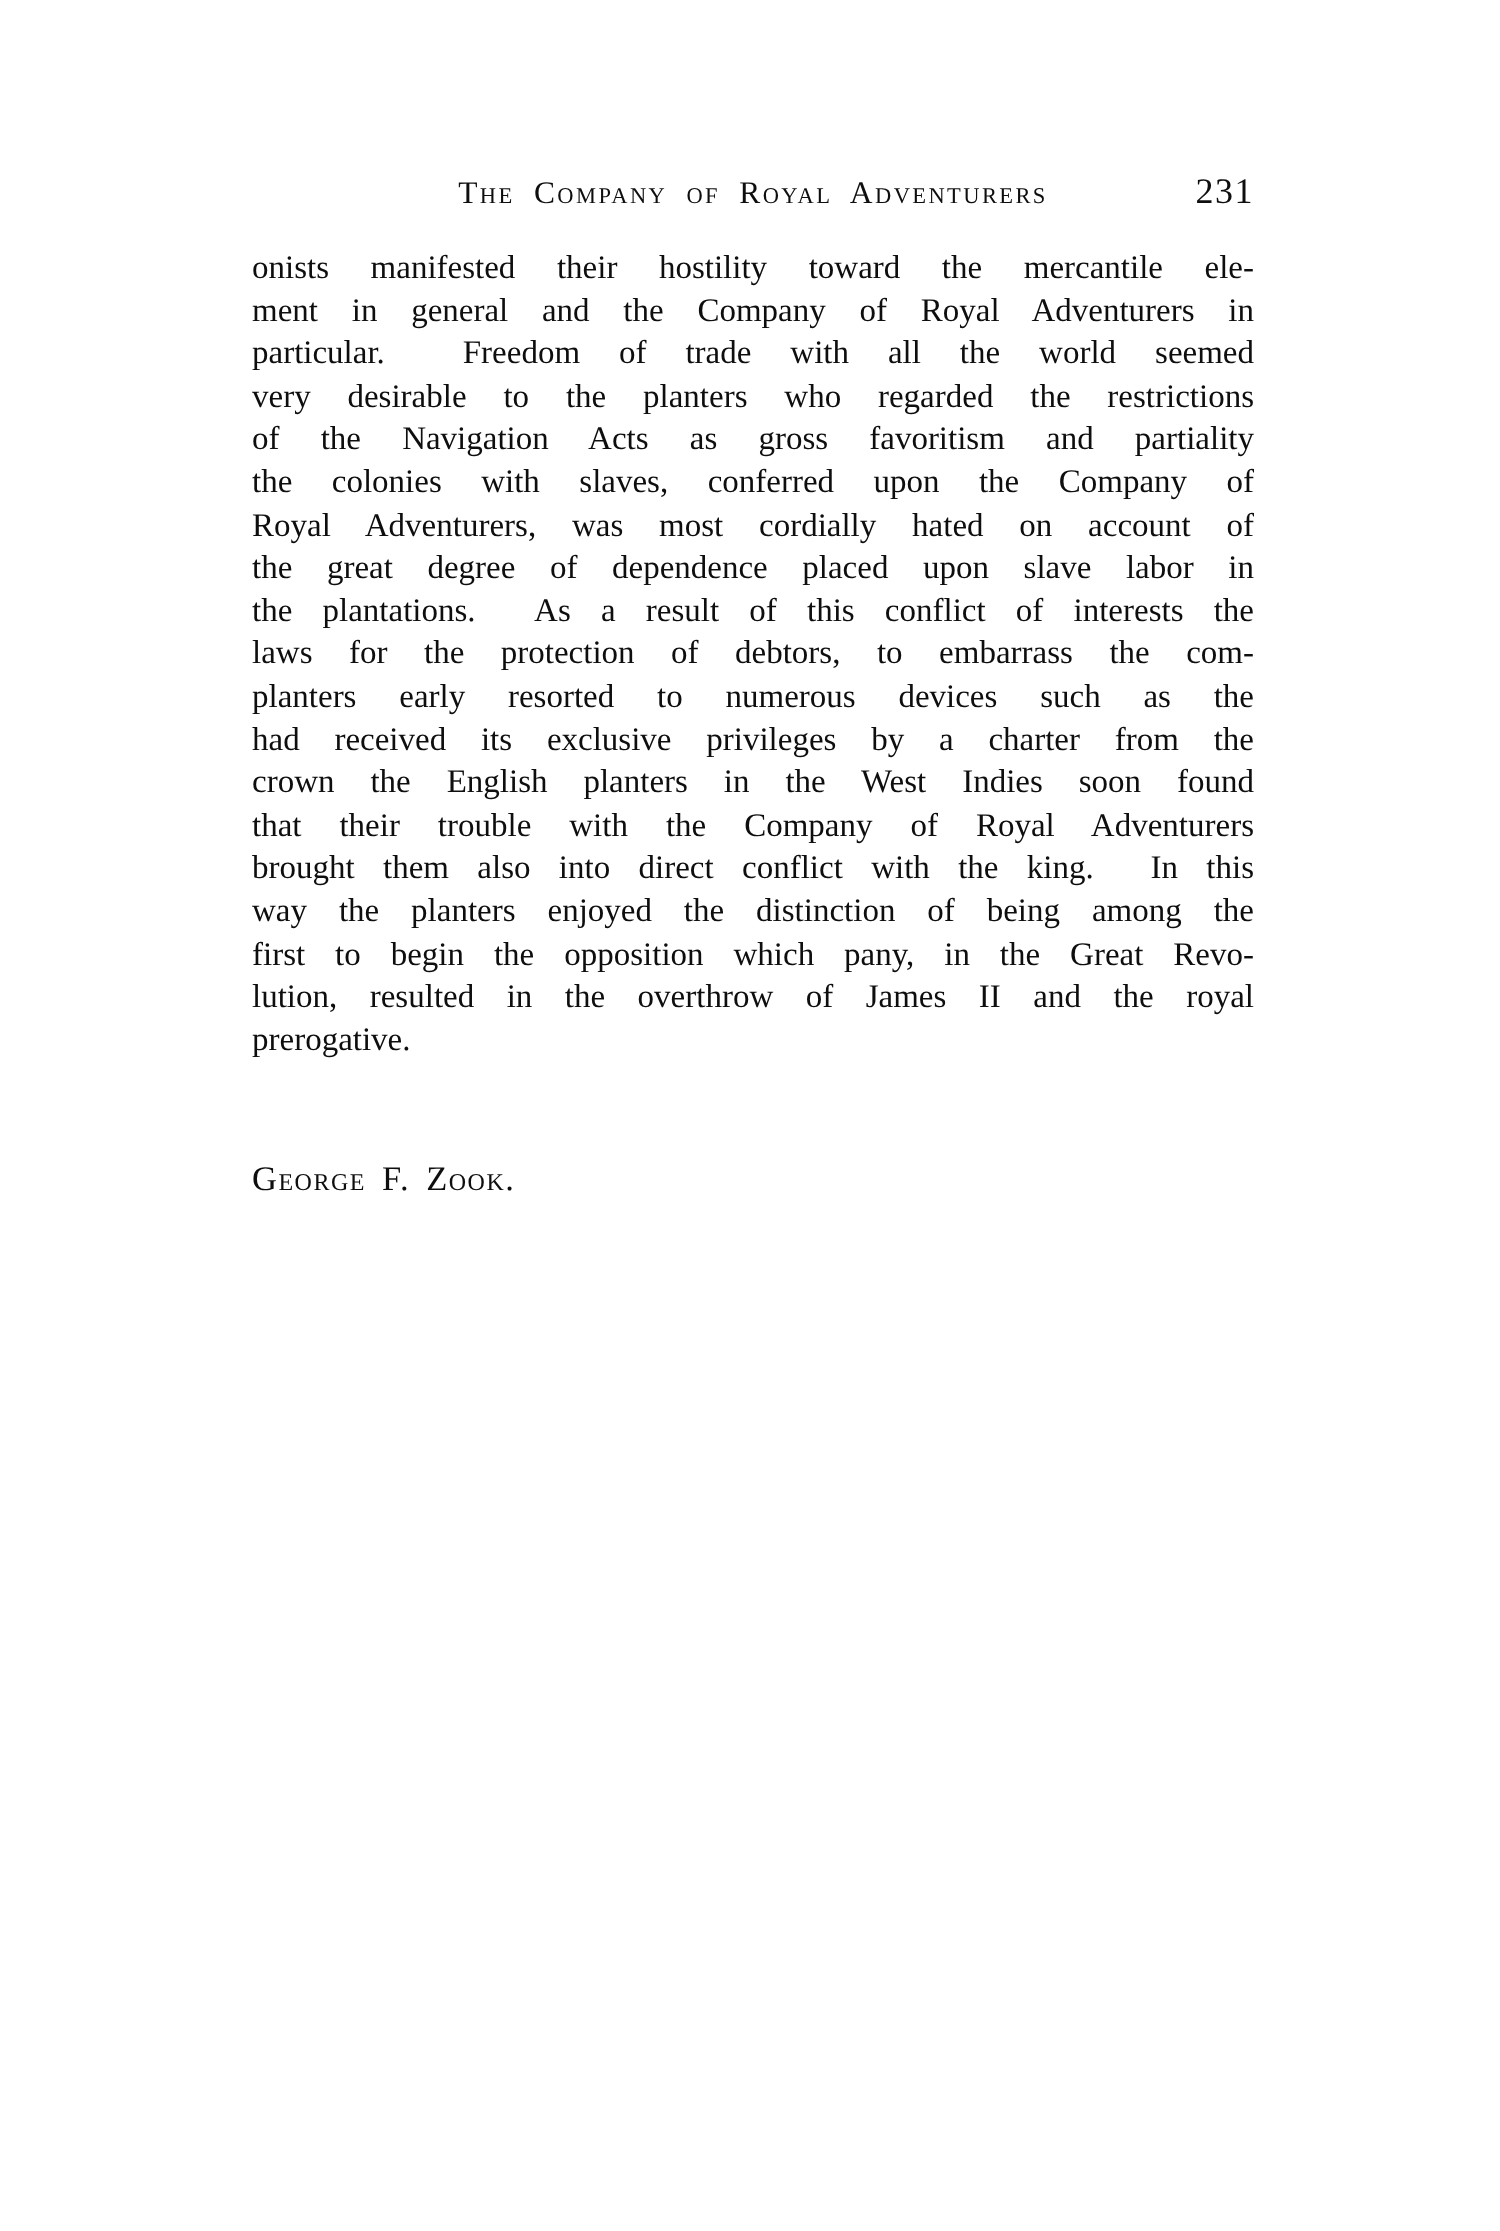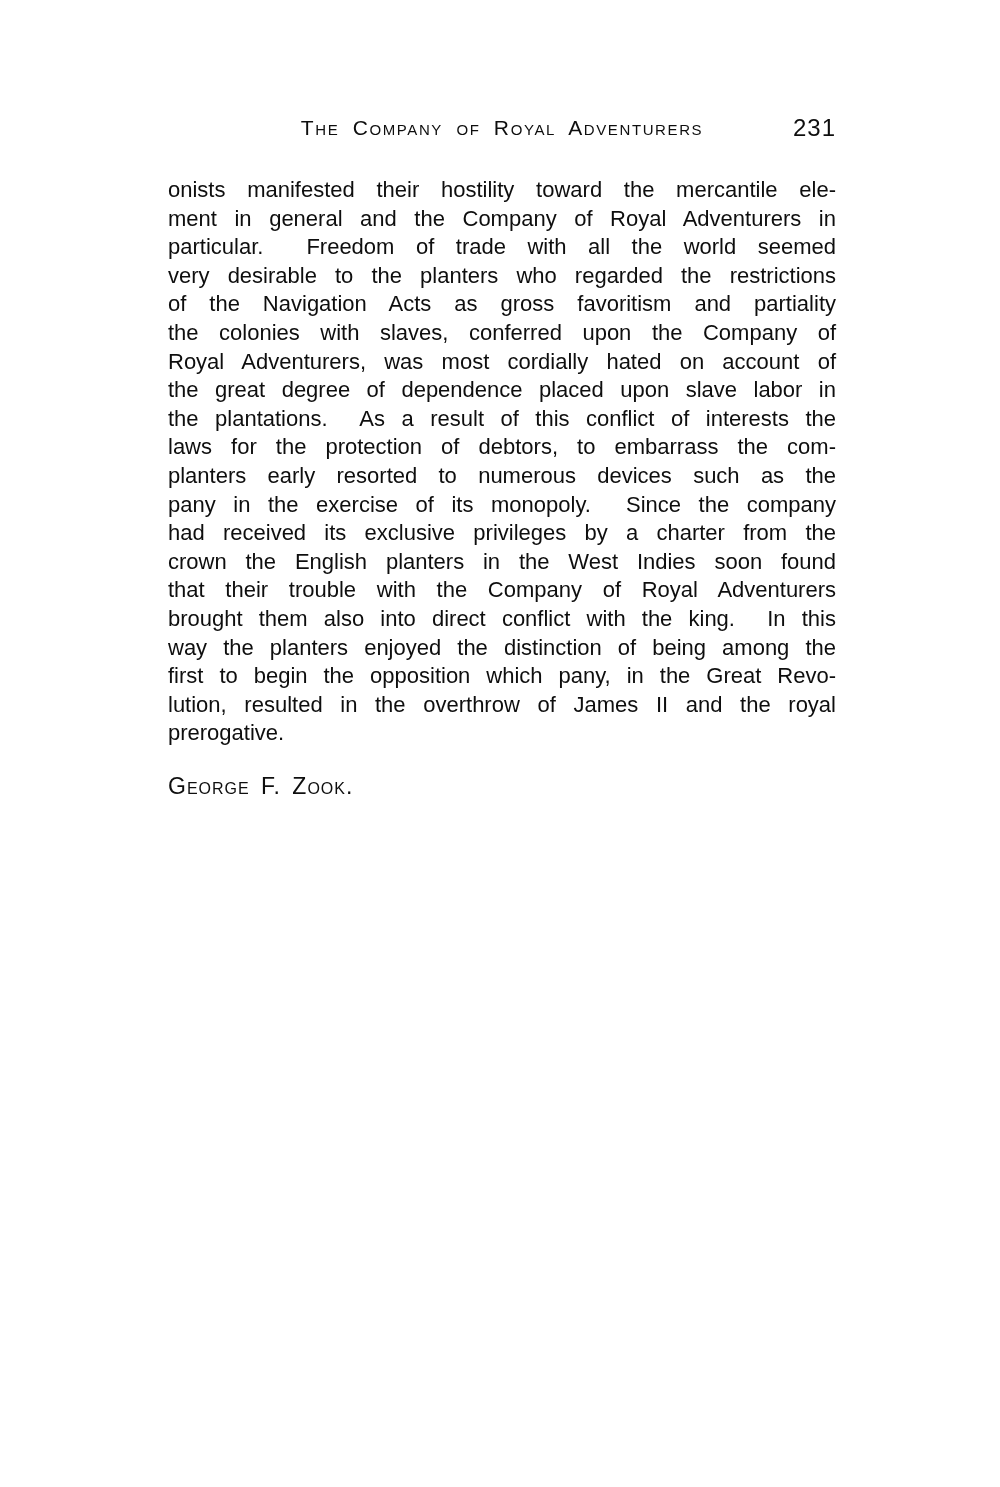--- a/index.html
+++ b/index.html
@@ -6,21 +6,21 @@
     margin: 0;
     padding: 0;
     background: #ffffff;
   }
   .page {
     position: relative;
     width: 1000px;
     height: 1229px;
     background: #ffffff;
     color: #0e0e0e;
-    font-family: Liberation Sans, sans-serif;
+    font-family: Liberation Serif, serif;
     overflow: hidden;
   }
   .header {
     position: absolute;
     top: 115px;
     left: 168px;
     width: 668px;
     height: 26px;
   }
   .running-title {
@@ -40,21 +40,20 @@
     line-height: 26px;
     letter-spacing: 1px;
   }
   .body-text {
     position: absolute;
     top: 164px;
     left: 168px;
     width: 668px;
     font-size: 22px;
     line-height: 28.6px;
-    margin-top: 12px;
   }
   .body-line {
     text-align: justify;
     text-align-last: justify;
   }
   .body-line:last-child {
     text-align-last: left;
   }
   .signature {
     position: absolute;
@@ -86,21 +85,20 @@
       <div class="body-line">ment in general and the Company of Royal Adventurers in</div>
       <div class="body-line">particular.&nbsp; Freedom of trade with all the world seemed</div>
       <div class="body-line">very desirable to the planters who regarded the restrictions</div>
       <div class="body-line">of the Navigation Acts as gross favoritism and partiality</div>
       <div class="body-line">the colonies with slaves, conferred upon the Company of</div>
       <div class="body-line">Royal Adventurers, was most cordially hated on account of</div>
       <div class="body-line">the great degree of dependence placed upon slave labor in</div>
       <div class="body-line">the plantations.&nbsp; As a result of this conflict of interests the</div>
       <div class="body-line">laws for the protection of debtors, to embarrass the com-</div>
       <div class="body-line">planters early resorted to numerous devices such as the</div>
-      <div class="body-line">pany in the exercise of its monopoly.&nbsp; Since the company</div>
       <div class="body-line">had received its exclusive privileges by a charter from the</div>
       <div class="body-line">crown the English planters in the West Indies soon found</div>
       <div class="body-line">that their trouble with the Company of Royal Adventurers</div>
       <div class="body-line">brought them also into direct conflict with the king.&nbsp; In this</div>
       <div class="body-line">way the planters enjoyed the distinction of being among the</div>
       <div class="body-line">first to begin the opposition which pany, in the Great Revo-</div>
       <div class="body-line">lution, resulted in the overthrow of James II and the royal</div>
       <div class="body-line">prerogative.</div>
     </div>
 

